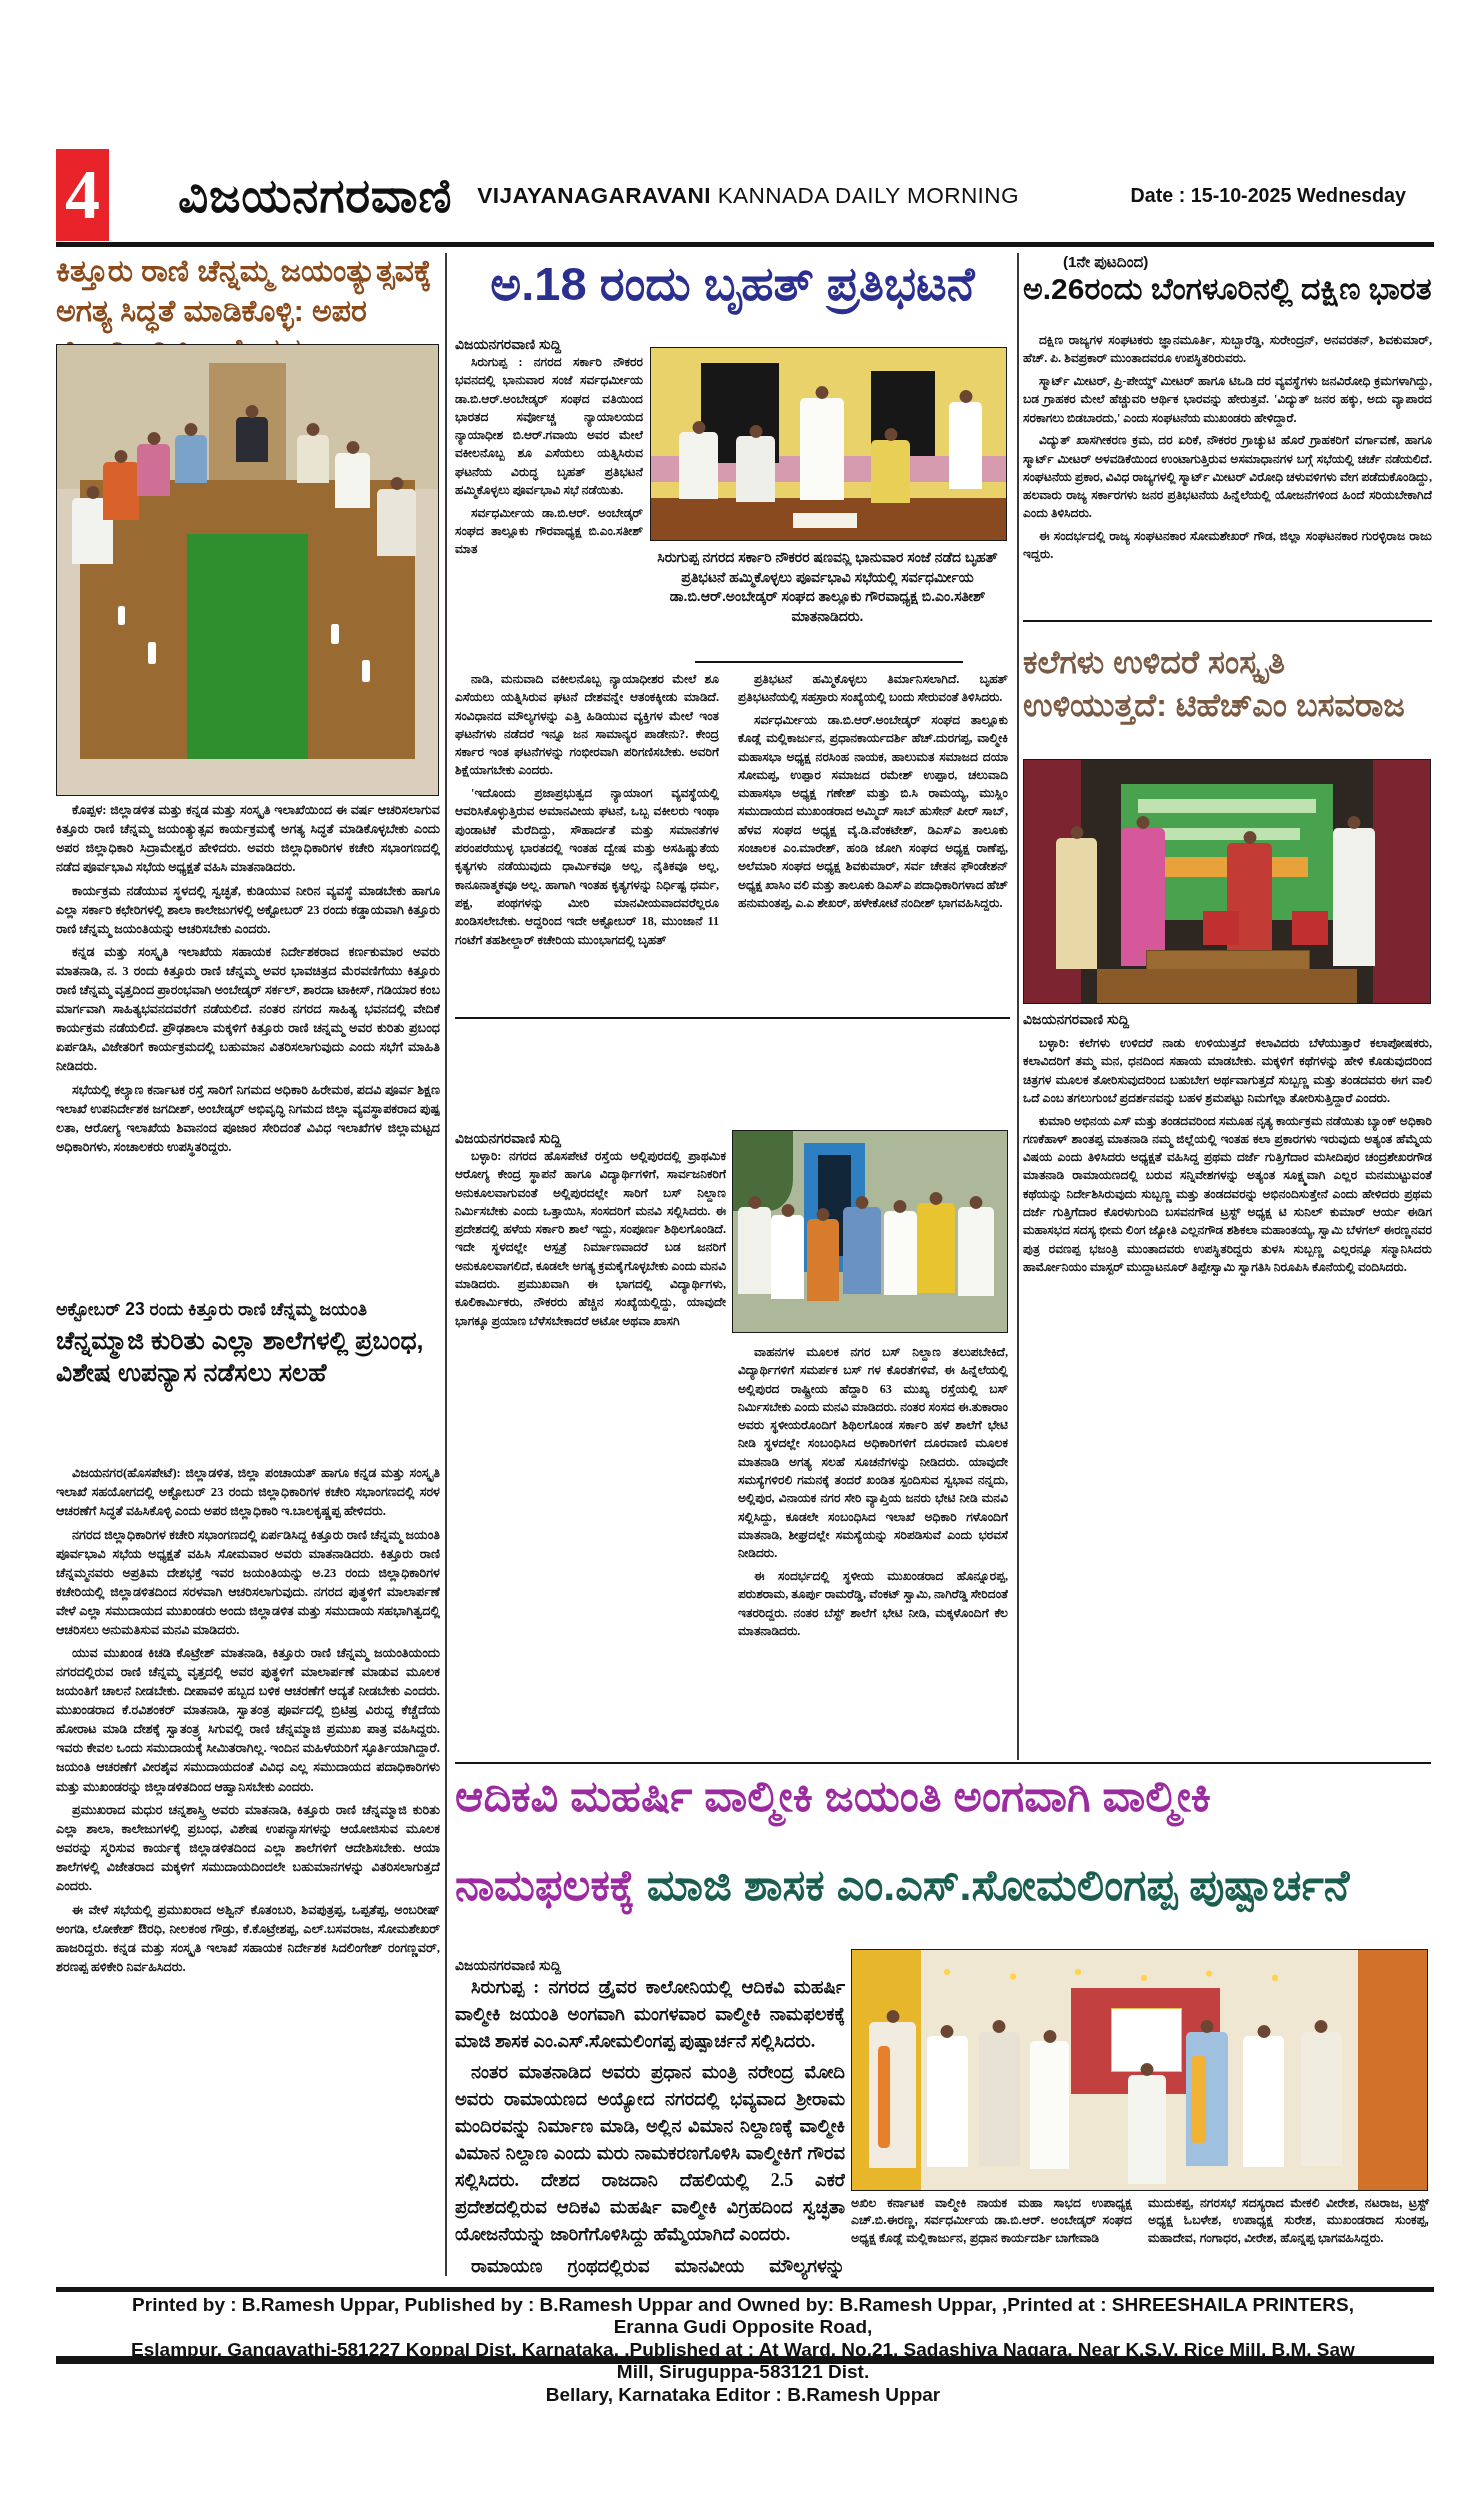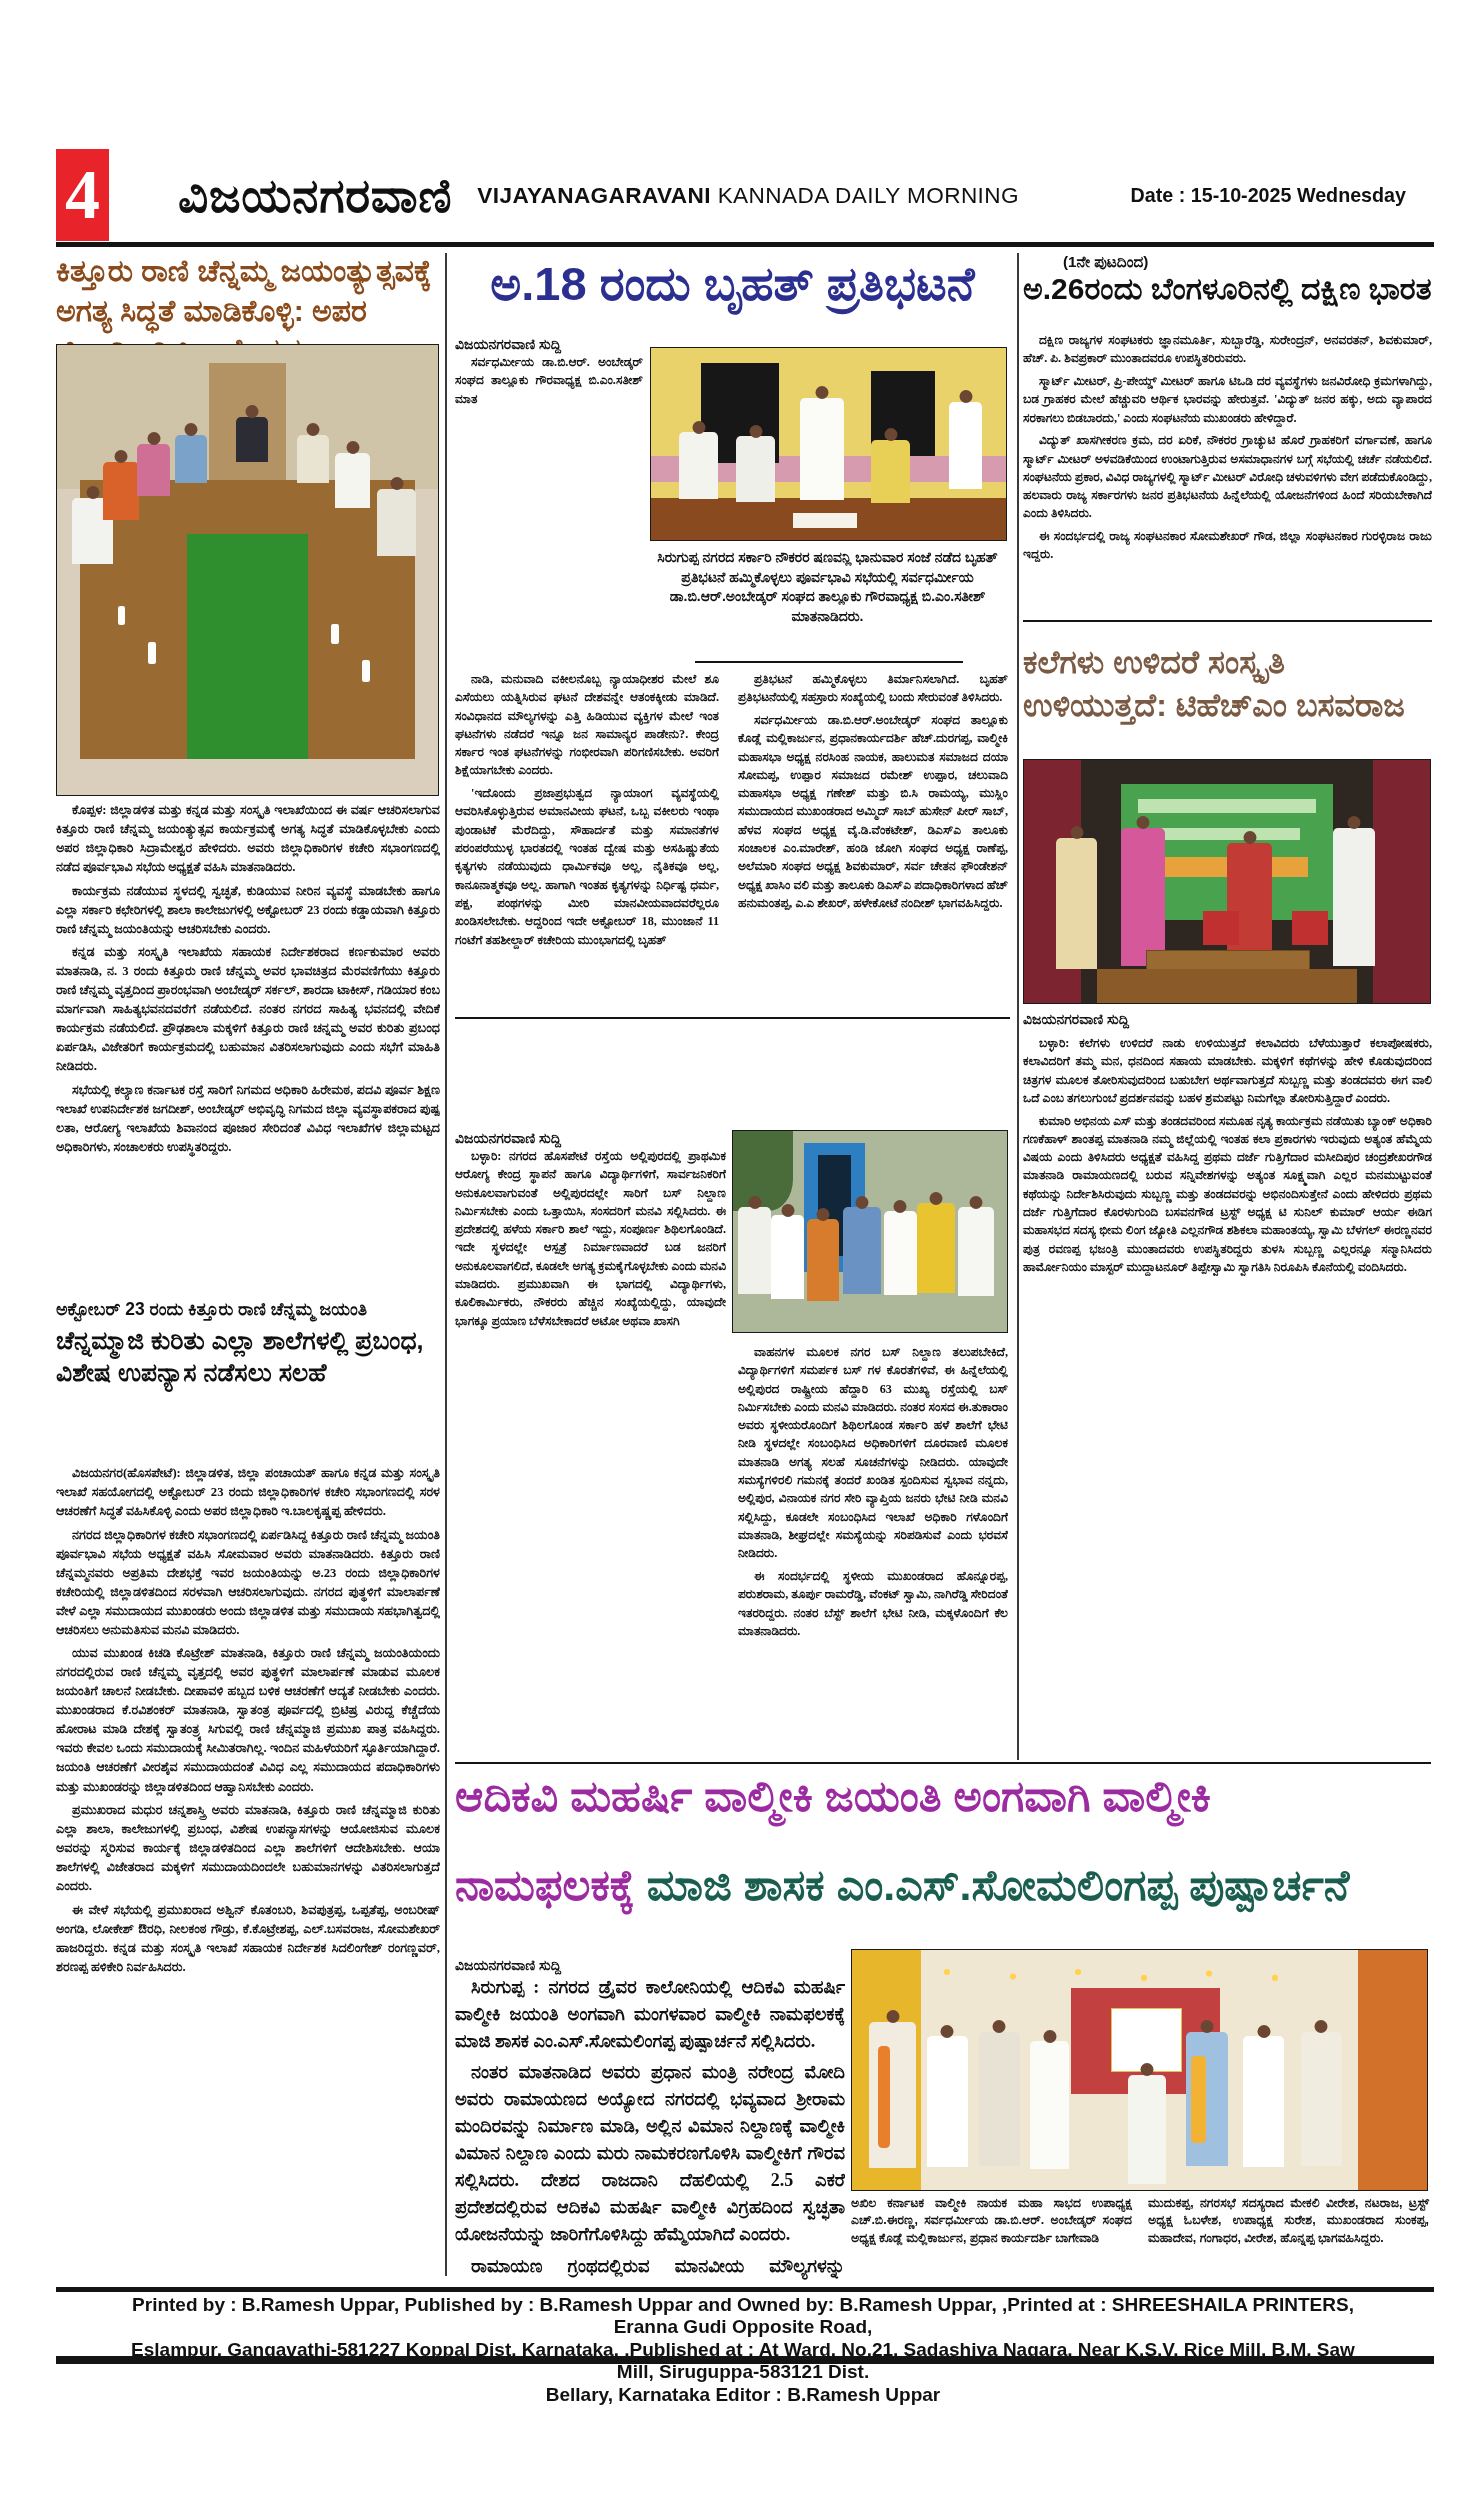--- a/index.html
+++ b/index.html
@@ -91,20 +91,21 @@
     <p>ಯುವ ಮುಖಂಡ ಕಿಚಡಿ ಕೊಟ್ರೇಶ್ ಮಾತನಾಡಿ, ಕಿತ್ತೂರು ರಾಣಿ ಚೆನ್ನಮ್ಮ ಜಯಂತಿಯಂದು ನಗರದಲ್ಲಿರುವ ರಾಣಿ ಚೆನ್ನಮ್ಮ ವೃತ್ತದಲ್ಲಿ ಅವರ ಪುತ್ಥಳಿಗೆ ಮಾಲಾರ್ಪಣೆ ಮಾಡುವ ಮೂಲಕ ಜಯಂತಿಗೆ ಚಾಲನೆ ನೀಡಬೇಕು. ದೀಪಾವಳಿ ಹಬ್ಬದ ಬಳಿಕ ಆಚರಣೆಗೆ ಆದ್ಯತೆ ನೀಡಬೇಕು ಎಂದರು. ಮುಖಂಡರಾದ ಕೆ.ರವಿಶಂಕರ್ ಮಾತನಾಡಿ, ಸ್ವಾತಂತ್ರ ಪೂರ್ವದಲ್ಲಿ ಬ್ರಿಟಿಷ್ರ ವಿರುದ್ದ ಕೆಚ್ಚೆದೆಯ ಹೋರಾಟ ಮಾಡಿ ದೇಶಕ್ಕೆ ಸ್ವಾತಂತ್ರ್ಯ ಸಿಗುವಲ್ಲಿ ರಾಣಿ ಚೆನ್ನಮ್ಮಾಜಿ ಪ್ರಮುಖ ಪಾತ್ರ ವಹಿಸಿದ್ದರು. ಇವರು ಕೇವಲ ಒಂದು ಸಮುದಾಯಕ್ಕೆ ಸೀಮಿತರಾಗಿಲ್ಲ. ಇಂದಿನ ಮಹಿಳೆಯರಿಗೆ ಸ್ಫೂರ್ತಿಯಾಗಿದ್ದಾರೆ. ಜಯಂತಿ ಆಚರಣೆಗೆ ವೀರಶೈವ ಸಮುದಾಯದಂತೆ ವಿವಿಧ ಎಲ್ಲ ಸಮುದಾಯದ ಪದಾಧಿಕಾರಿಗಳು ಮತ್ತು ಮುಖಂಡರನ್ನು ಜಿಲ್ಲಾಡಳಿತದಿಂದ ಆಹ್ವಾನಿಸಬೇಕು ಎಂದರು.</p>
     <p>ಪ್ರಮುಖರಾದ ಮಧುರ ಚನ್ನಶಾಸ್ತ್ರಿ ಅವರು ಮಾತನಾಡಿ, ಕಿತ್ತೂರು ರಾಣಿ ಚೆನ್ನಮ್ಮಾಜಿ ಕುರಿತು ಎಲ್ಲಾ ಶಾಲಾ, ಕಾಲೇಜುಗಳಲ್ಲಿ ಪ್ರಬಂಧ, ವಿಶೇಷ ಉಪನ್ಯಾಸಗಳನ್ನು ಆಯೋಜಿಸುವ ಮೂಲಕ ಅವರನ್ನು ಸ್ಮರಿಸುವ ಕಾರ್ಯಕ್ಕೆ ಜಿಲ್ಲಾಡಳಿತದಿಂದ ಎಲ್ಲಾ ಶಾಲೆಗಳಿಗೆ ಆದೇಶಿಸಬೇಕು. ಆಯಾ ಶಾಲೆಗಳಲ್ಲಿ ವಿಜೇತರಾದ ಮಕ್ಕಳಿಗೆ ಸಮುದಾಯದಿಂದಲೇ ಬಹುಮಾನಗಳನ್ನು ವಿತರಿಸಲಾಗುತ್ತದೆ ಎಂದರು.</p>
     <p>ಈ ವೇಳೆ ಸಭೆಯಲ್ಲಿ ಪ್ರಮುಖರಾದ ಅಶ್ವಿನ್ ಕೊತಂಬರಿ, ಶಿವಪುತ್ರಪ್ಪ, ಒಪ್ಪತೆಪ್ಪ, ಅಂಬರೀಷ್ ಅಂಗಡಿ, ಲೋಕೇಶ್ ಔರಧಿ, ನೀಲಕಂಠ ಗೌಡ್ರು, ಕೆ.ಕೊಟ್ರೇಶಪ್ಪ, ಎಲ್.ಬಸವರಾಜ, ಸೋಮಶೇಖರ್ ಹಾಜರಿದ್ದರು. ಕನ್ನಡ ಮತ್ತು ಸಂಸ್ಕೃತಿ ಇಲಾಖೆ ಸಹಾಯಕ ನಿರ್ದೇಶಕ ಸಿದಲಿಂಗೇಶ್ ರಂಗಣ್ಣವರ್, ಶರಣಪ್ಪ ಹಳಿಕೇರಿ ನಿರ್ವಹಿಸಿದರು.</p>
   </div>
 
   <div class="abs headline" style="left:455px;top:256px;width:555px;font-size:47px;text-align:center;color:var(--blue);">ಅ.18 ರಂದು ಬೃಹತ್ ಪ್ರತಿಭಟನೆ</div>
 
   <div class="abs" style="left:455px;top:336px;width:188px;height:325px;overflow:hidden;">
     <div class="byline">ವಿಜಯನಗರವಾಣಿ ಸುದ್ದಿ</div>
     <div class="body-text" style="font-size:12.2px;">
+      <p>ಸಿರುಗುಪ್ಪ : ನಗರದ ಸರ್ಕಾರಿ ನೌಕರರ ಭವನದಲ್ಲಿ ಭಾನುವಾರ ಸಂಜೆ ಸರ್ವಧರ್ಮೀಯ ಡಾ.ಬಿ.ಆರ್.ಅಂಬೇಡ್ಕರ್ ಸಂಘದ ವತಿಯಿಂದ ಭಾರತದ ಸರ್ವೋಚ್ಚ ನ್ಯಾಯಾಲಯದ ನ್ಯಾಯಾಧೀಶ ಬಿ.ಆರ್.ಗವಾಯಿ ಅವರ ಮೇಲೆ ವಕೀಲನೊಬ್ಬ ಶೂ ಎಸೆಯಲು ಯತ್ನಿಸಿರುವ ಘಟನೆಯ ವಿರುದ್ಧ ಬೃಹತ್ ಪ್ರತಿಭಟನೆ ಹಮ್ಮಿಕೊಳ್ಳಲು ಪೂರ್ವಭಾವಿ ಸಭೆ ನಡೆಯಿತು.</p>
       <p>ಸರ್ವಧರ್ಮೀಯ ಡಾ.ಬಿ.ಆರ್. ಅಂಬೇಡ್ಕರ್ ಸಂಘದ ತಾಲ್ಲೂಕು ಗೌರವಾಧ್ಯಕ್ಷ ಬಿ.ಎಂ.ಸತೀಶ್ ಮಾತ</p>
     </div>
   </div>
 
   <div class="ph" style="left:650px;top:347px;width:355px;height:192px;background:#e9d26a;">
     <div class="abs" style="left:0;top:56%;width:100%;height:14%;background:#d79bb0;"></div>
     <div class="abs" style="left:14%;top:8%;width:22%;height:52%;background:#171717;"></div>
     <div class="abs" style="left:62%;top:12%;width:18%;height:44%;background:#171717;"></div>
     <div class="abs" style="left:0;top:78%;width:100%;height:22%;background:#8a4a1f;"></div>
     <i class="p" style="left:8%;top:44%;width:39px;height:67px;background:#f4f4ef;"></i>

